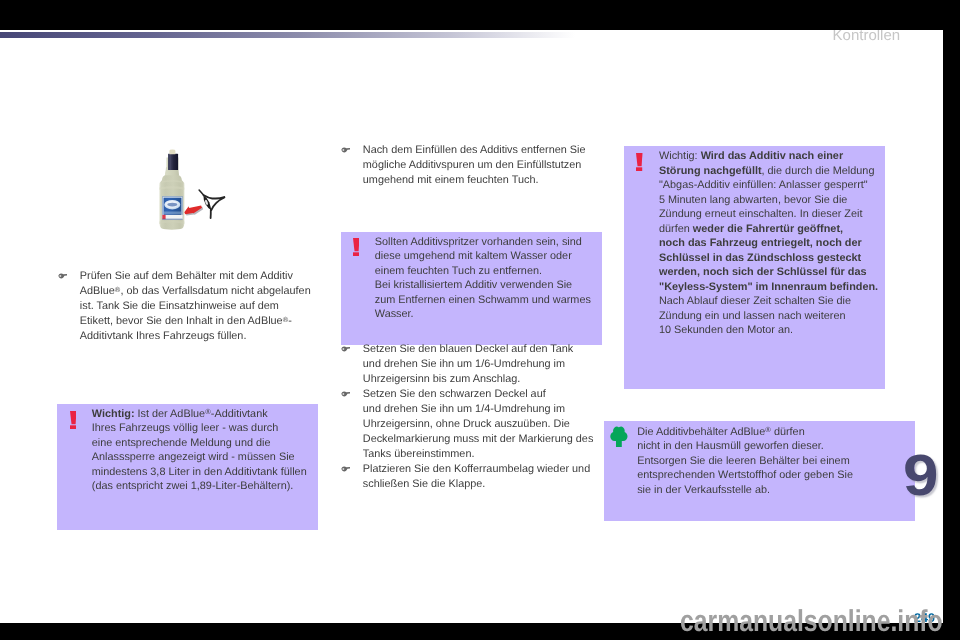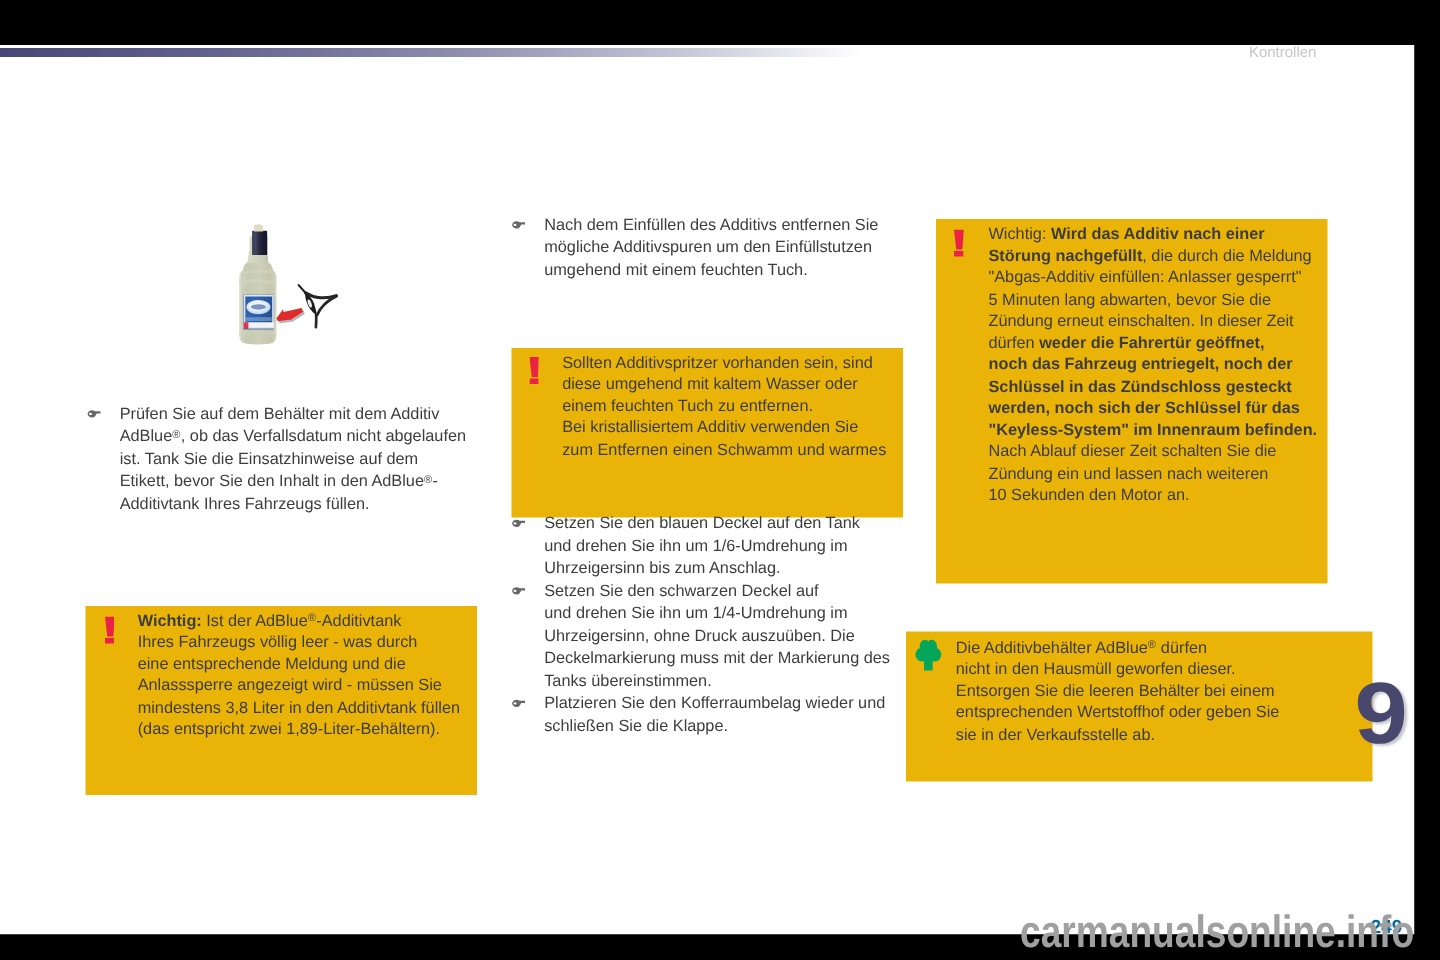--- a/index.html
+++ b/index.html
@@ -7,39 +7,39 @@
   body{width:960px;height:640px;background:#000;overflow:hidden;
        font-family:"Liberation Sans",sans-serif;
        -webkit-font-smoothing:antialiased;
        text-rendering:geometricPrecision;}
   #root{position:absolute;left:0;top:0;width:960px;height:640px;background:#000;}
   .page{position:absolute;left:0;top:29px;width:943px;height:594px;background:#fff;}
 
   
   .hdr-bar{position:absolute;left:0;top:3.3px;width:575px;height:5.7px;
     background:linear-gradient(to right,#474777 0%,#646490 26.1%,#8c8cab 52.2%,#c4c4d5 78.3%,#ffffff 100%);}
-  .hdr-title{position:absolute;left:832.6px;top:-0.2px;font-size:10px;line-height:13px;color:#c6c6c6;
+  .hdr-title{position:absolute;left:832.6px;top:-0.2px;font-size:15px;line-height:13px;color:#c6c6c6;
     white-space:nowrap;}
 
   
   .col{position:absolute;}
   .col-left{left:57.5px;top:240.4px;width:261px;}
   .col-mid{left:340.5px;top:114.1px;width:261px;}
 
   
   .btxt{font-size:10.87px;color:#3d3d3d;}
   .tline{height:15px;line-height:15px;white-space:nowrap;}
   .reg{font-size:7.4px;line-height:0;position:relative;top:-2.6px;letter-spacing:0.25px;}
   ul.blist{list-style:none;margin:0;padding:0;}
   ul.blist li{position:relative;padding-left:22.3px;margin:0 0 0 0;}
   ul.blist li .bullet{position:absolute;left:0.15px;top:3.9px;width:9.5px;height:5.6px;}
   ul.blist li .bullet svg{display:block;width:9.5px;height:5.6px;}
 
   
-  .note{position:absolute;background:#eab308;}
+  .note{position:absolute;background:#c4b5fd;}
   .note .ico{position:absolute;}
   .note .ntxt{position:absolute;font-size:10.87px;color:#3d3d3d;}
   .note .ntxt .tline{height:14.5px;line-height:14.5px;}
   .excl{width:6.5px;height:18.6px;}
   .excl svg{display:block;width:6.5px;height:18.6px;}
   .tree{width:17.7px;height:21.4px;}
   .tree svg{display:block;width:17.7px;height:21.4px;}
 
   
   .illus{position:absolute;left:155px;top:119.8px;width:80px;height:86px;filter:blur(0.4px);}
@@ -243,20 +243,21 @@
             <path d="M0 0 H6.5 L5.6 13.3 H1.5 Z" fill="#ea2244"></path>
             <rect x="0" y="14.3" width="6.2" height="4.3" fill="#ea2244"></rect>
           </svg>
       </span>
       <div class="ntxt" id="mid-note-lines">
           <div class="tline">Sollten Additivspritzer vorhanden sein, sind</div>
           <div class="tline">diese umgehend mit kaltem Wasser oder</div>
           <div class="tline">einem feuchten Tuch zu entfernen.</div>
           <div class="tline">Bei kristallisiertem Additiv verwenden Sie</div>
           <div class="tline">zum Entfernen einen Schwamm und warmes</div>
+          <div class="tline">Wasser.</div>
         </div>
     </div>
 
     <div class="col btxt" id="mid-bottom">
       <ul class="blist" id="mid-bottom-list">
           <li>
             <span class="bullet">
               <svg viewBox="0 0 9.5 5.6">
                 <path d="M0.50 2.30 Q0.25 3.55 1.15 4.45 Q2.20 5.40 3.60 5.40 Q4.85 5.30 5.55 4.30 Q6.05 3.55 6.45 2.75 L9.50 2.60 L9.50 1.10 L5.45 1.25 Q4.45 0.45 2.95 0.50 Q1.15 0.55 0.50 2.30 Z M1.35 2.95 Q1.35 2.25 2.35 2.25 Q3.35 2.25 3.35 2.95 Q3.35 3.65 2.35 3.65 Q1.35 3.65 1.35 2.95 Z" fill="#676767" fill-rule="evenodd"></path>
               </svg>

